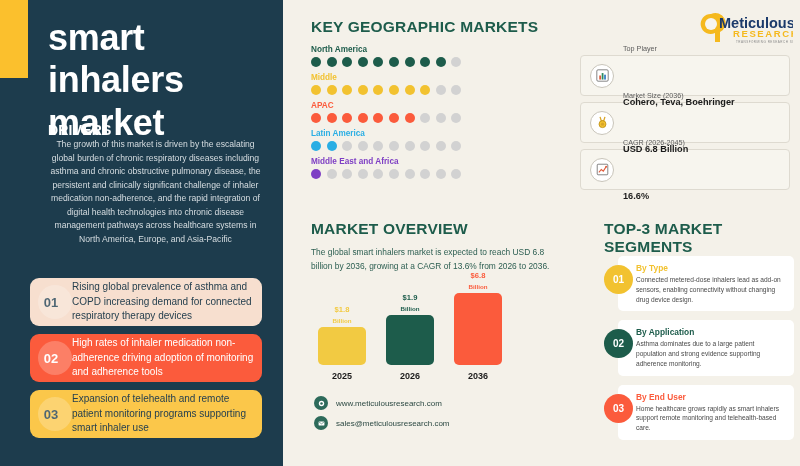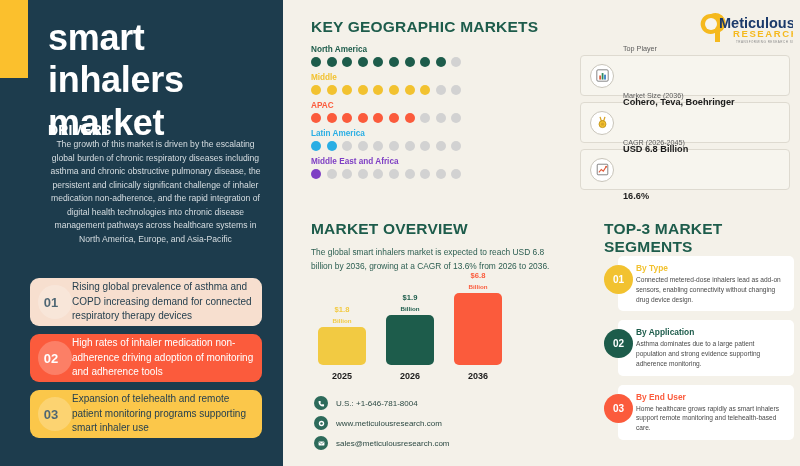--- a/index.html
+++ b/index.html
@@ -308,28 +308,20 @@
         <div class="bar-unit" style="color: rgb(251, 91, 60); margin-bottom: 3px;">Billion</div>
         <div class="bar" style="height: 72px; background: rgb(251, 91, 60);"></div>
         <div class="bar-cat">2036</div>
       </div>
     </div>
 
   <div class="contacts">
     <div class="contact-row">
       <div class="contact-icon">
         <svg width="7" height="7" viewBox="0 0 12 12">
-            <path d="M2 1.6 L4.2 1.6 L5 4 L3.8 5 A6 6 0 0 0 7 8.2 L8 7 L10.4 7.8 L10.4 10 A1.2 1.2 0 0 1 9.2 11.2 A9.5 9.5 0 0 1 0.8 2.8 A1.2 1.2 0 0 1 2 1.6 z" fill="#fff"></path>
-          </svg>
-      </div>
-      <div class="contact-text">U.S.: +1-646-781-8004</div>
-    </div>
-    <div class="contact-row">
-      <div class="contact-icon">
-        <svg width="7" height="7" viewBox="0 0 12 12">
             <circle cx="6" cy="6" r="4.6" fill="#fff"></circle>
             <circle cx="6" cy="6" r="2.2" fill="#2d6a5a"></circle>
           </svg>
       </div>
       <div class="contact-text">www.meticulousresearch.com</div>
     </div>
     <div class="contact-row">
       <div class="contact-icon">
         <svg width="7" height="7" viewBox="0 0 12 12">
             <rect x="1" y="2.6" width="10" height="6.8" rx="0.8" fill="#fff"></rect>

